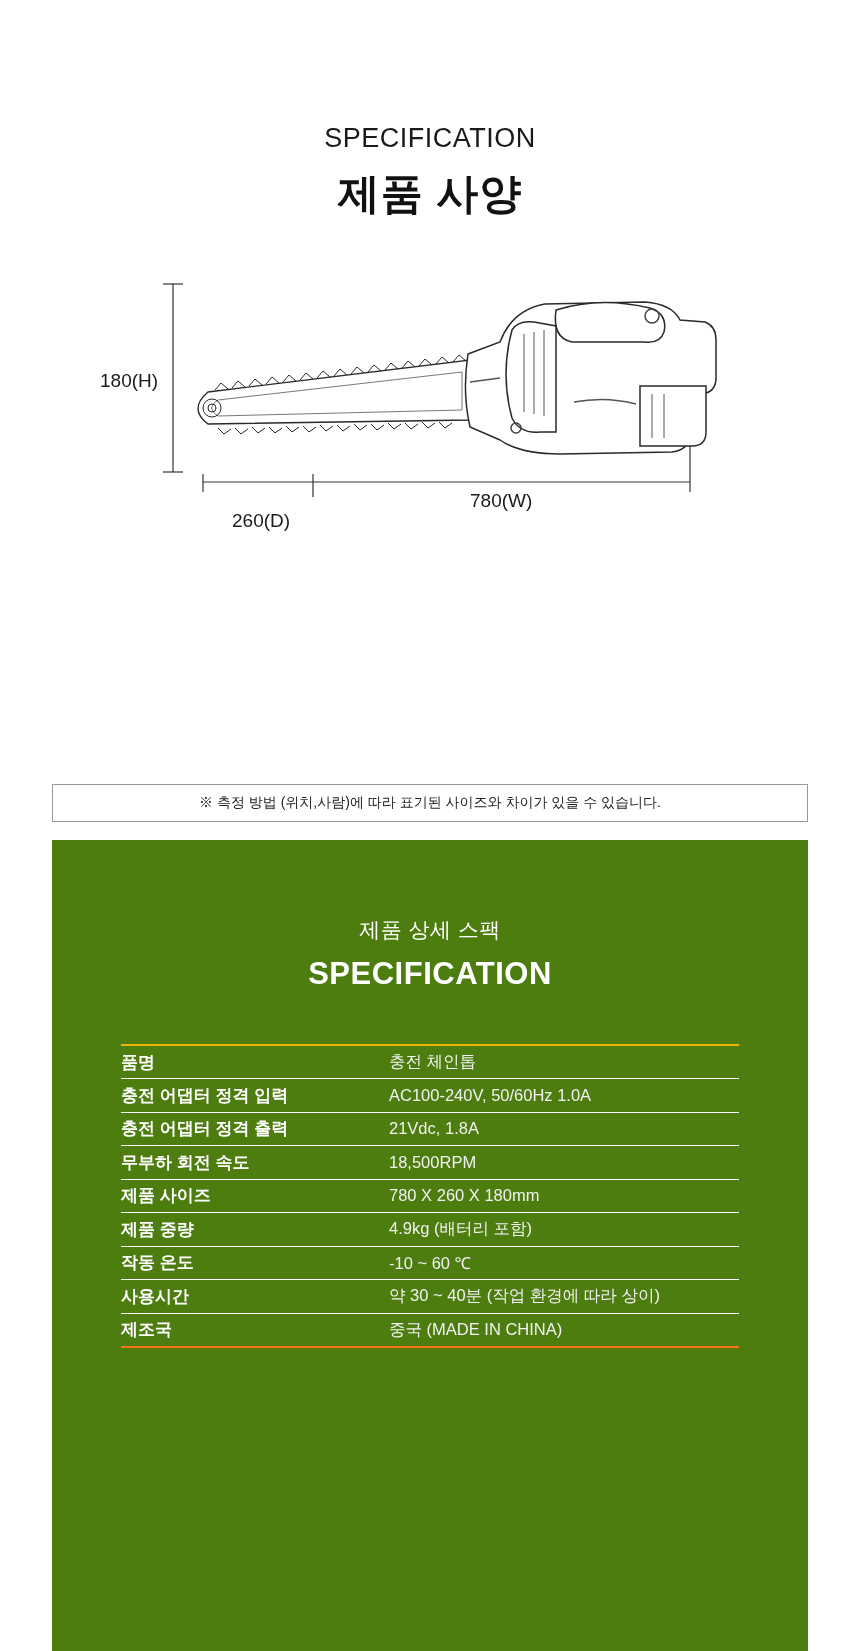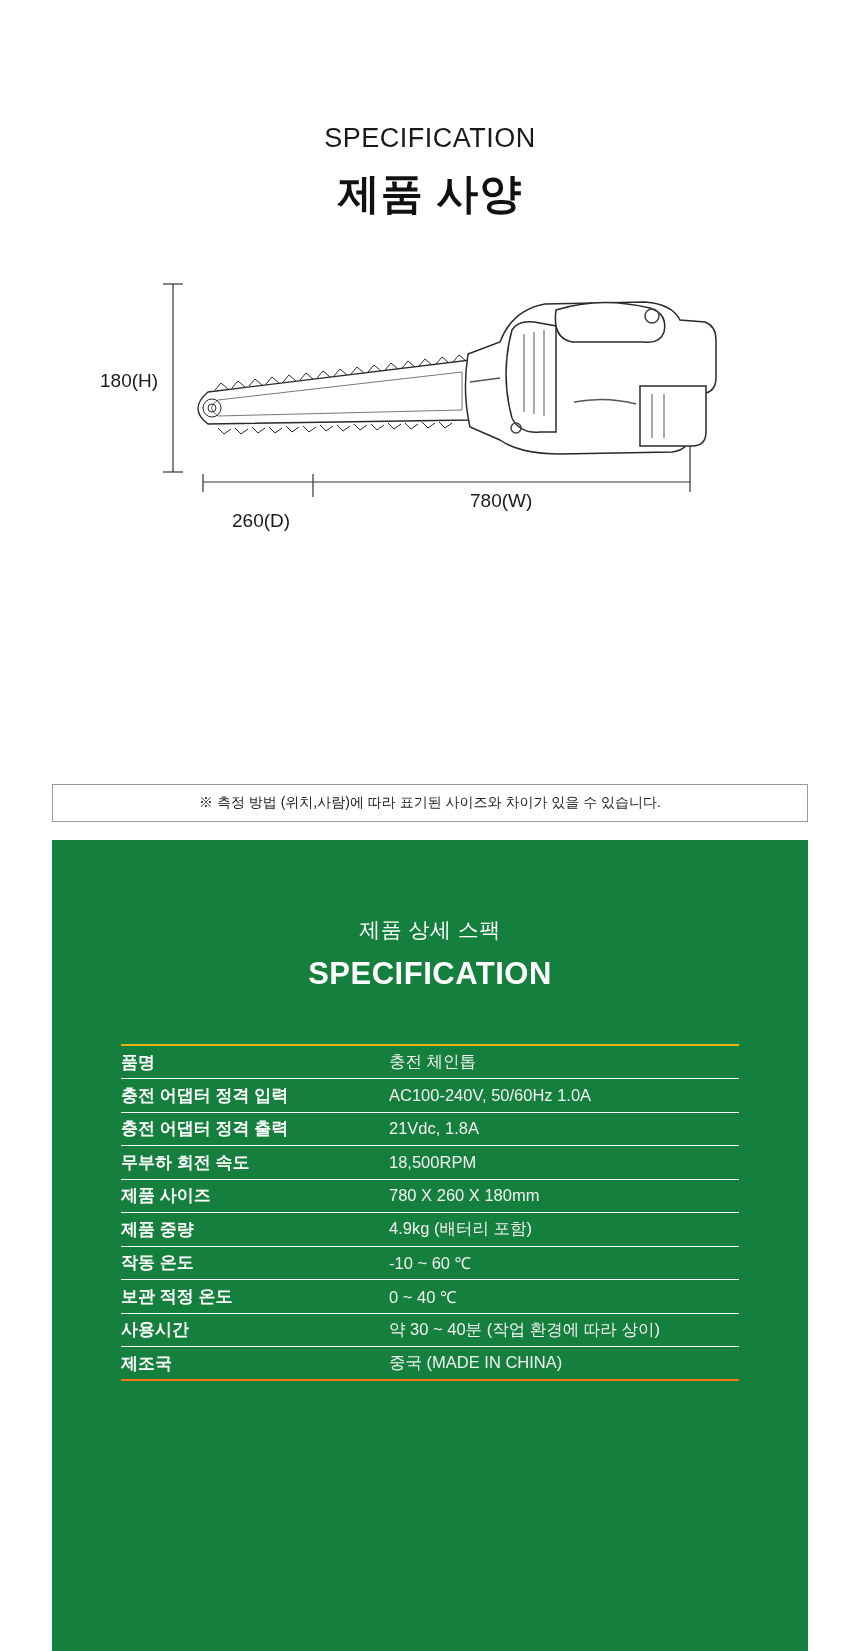--- a/index.html
+++ b/index.html
@@ -75,21 +75,21 @@
     background: #fff;
   }
 
   
   .spec-panel {
     position: absolute;
     left: 52px;
     top: 840px;
     width: 756px;
     height: 811px;
-    background: #15803d;
+    background: #4d7c0f;
     color: #ffffff;
     box-sizing: border-box;
   }
   .spec-head {
     text-align: center;
     padding-top: 76px;
   }
   .spec-head-kr {
     font-size: 21px;
     font-weight: 500;
@@ -246,24 +246,20 @@
       </tr>
       <tr>
         <td class="spec-key">제품 중량</td>
         <td class="spec-val">4.9kg (배터리 포함)</td>
       </tr>
       <tr>
         <td class="spec-key">작동 온도</td>
         <td class="spec-val">-10 ~ 60 ℃</td>
       </tr>
       <tr>
-        <td class="spec-key">보관 적정 온도</td>
-        <td class="spec-val">0 ~ 40 ℃</td>
-      </tr>
-      <tr>
         <td class="spec-key">사용시간</td>
         <td class="spec-val">약 30 ~ 40분 (작업 환경에 따라 상이)</td>
       </tr>
       <tr>
         <td class="spec-key">제조국</td>
         <td class="spec-val">중국 (MADE IN CHINA)</td>
       </tr>
     </tbody>
   </table>
 </div>

